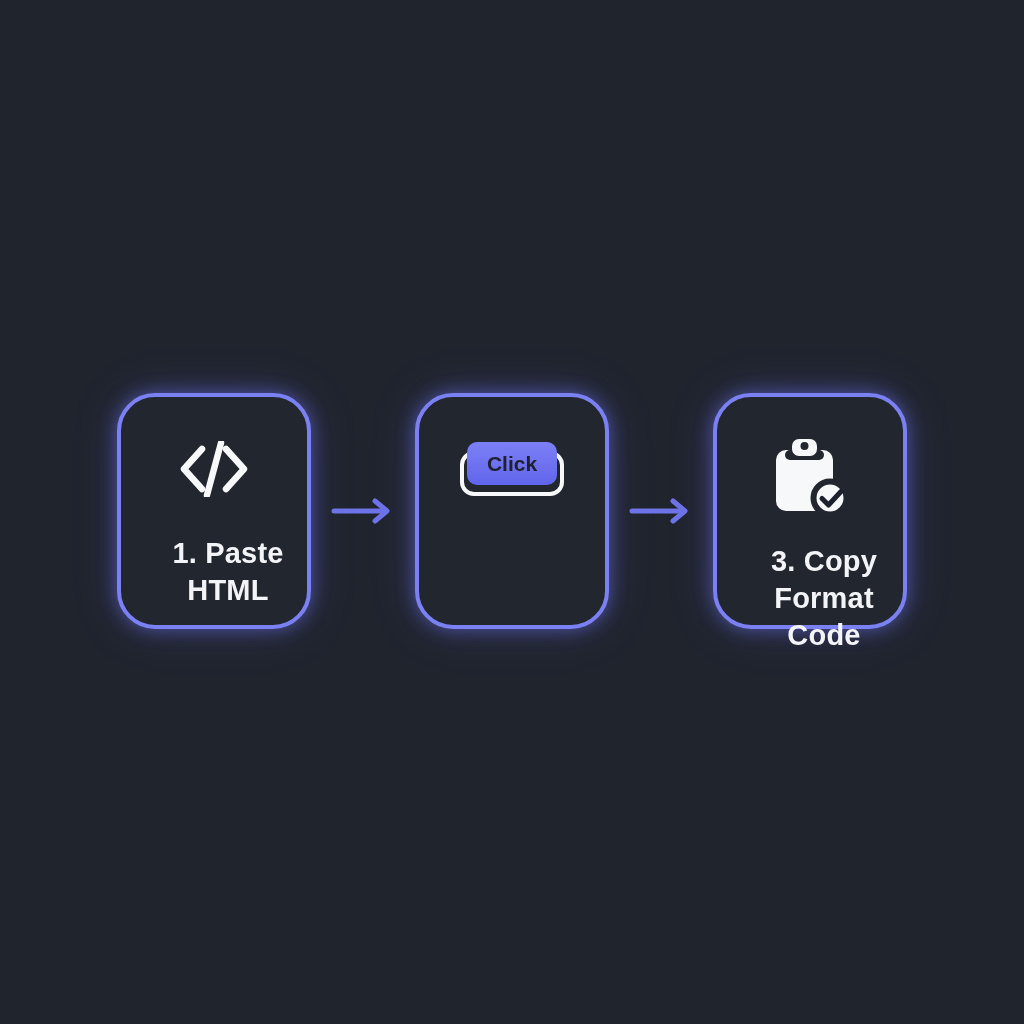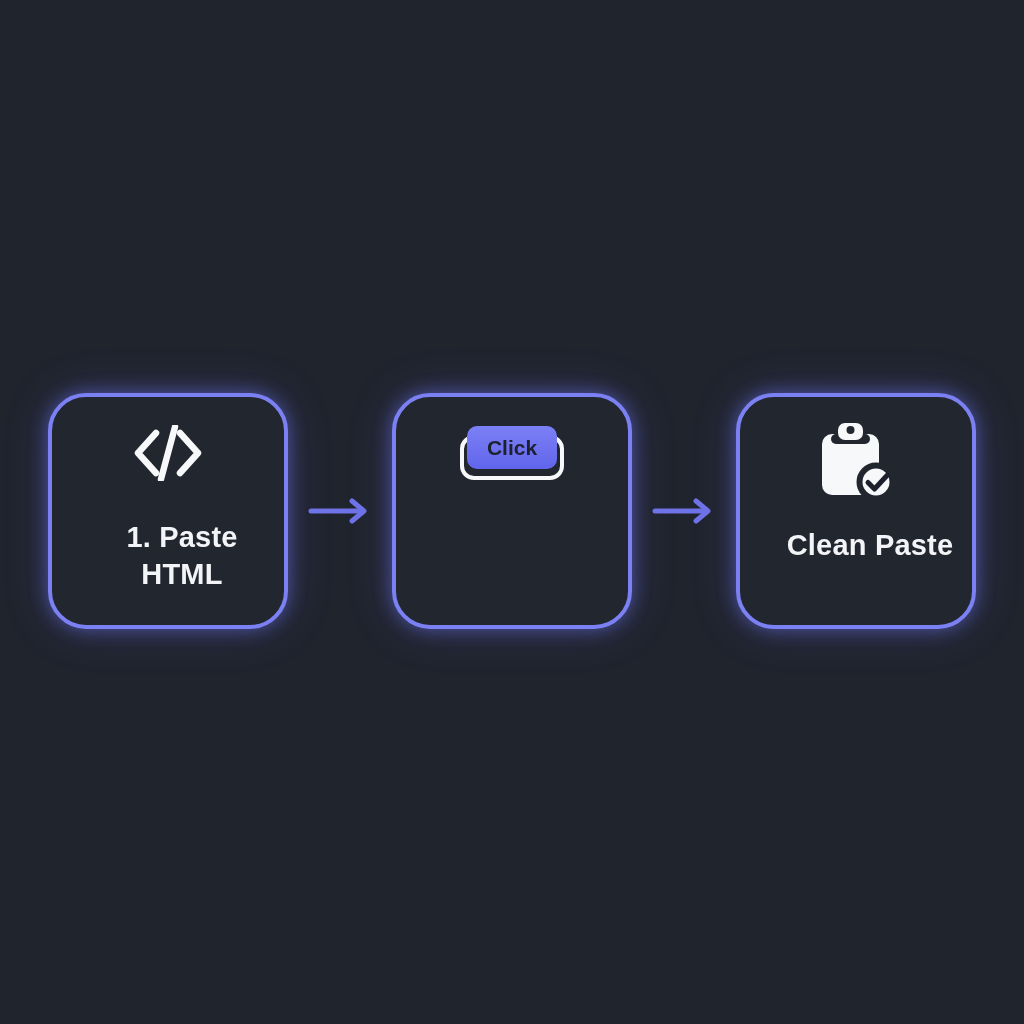--- a/index.html
+++ b/index.html
@@ -13,29 +13,29 @@
   .flow-row{
     position:absolute;
     top:393px;left:0;right:0;
     height:236px;
     display:flex;
     justify-content:center;
     align-items:center;
   }
   .card{
     box-sizing:border-box;
-    width:240px;height:236px;
+    width:194px;height:236px;
     background:var(--card-bg,#22262e);
     border:4px solid var(--card-border,#7b80f2);
     border-radius:38px;
     box-shadow:0 0 18px rgba(109,114,243,0.55), 0 0 46px rgba(109,114,243,0.22);
     display:flex;
     flex-direction:column;
     align-items:center;
-    padding-top:22px;
+    padding-top:38px;
   }
   .icon-box{
     height:68px;
     display:flex;
     align-items:center;
     justify-content:center;
     margin-bottom:32px;
   }
   .label{
     text-align:center;
@@ -126,18 +126,19 @@
         <svg width="78" height="84" viewBox="0 0 78 84" fill="none">
           <rect x="5" y="15" width="57" height="61" rx="10" fill="#f7f8fa"></rect>
           <rect x="14" y="15" width="39" height="10" rx="5" fill="#22262e"></rect>
           <rect x="21" y="4" width="25" height="17" rx="7" fill="#f7f8fa"></rect>
           <circle cx="33.5" cy="11" r="4" fill="#22262e"></circle>
           <circle cx="59" cy="63" r="16.5" fill="#f7f8fa" stroke="#22262e" stroke-width="6"></circle>
           <path d="M51 63.5 L57.5 70 L70 56.5" stroke="#1d212e" stroke-width="5" stroke-linecap="round" stroke-linejoin="round" fill="none"></path>
         </svg>
       </div>
       <div class="label">
-        <span>Clean Paste</span>
+        <span>3. Copy</span>
+        <span>Format Code</span>
       </div>
     </div>
 
   </div>
 </div>
 
 </body></html>

